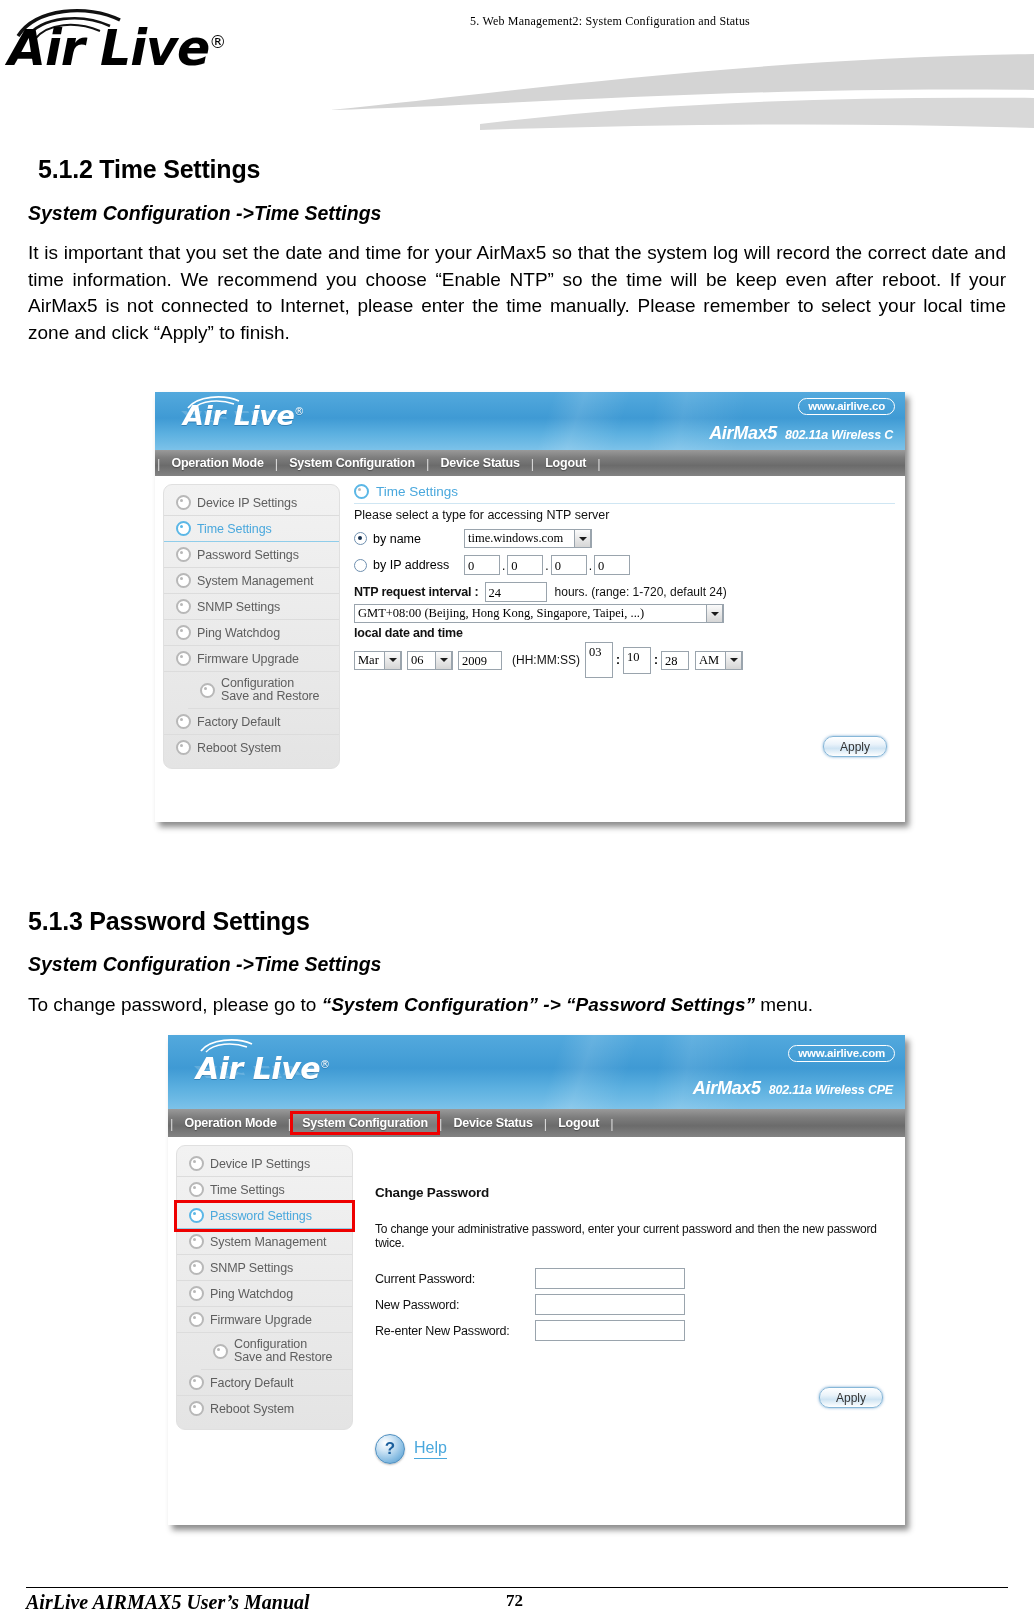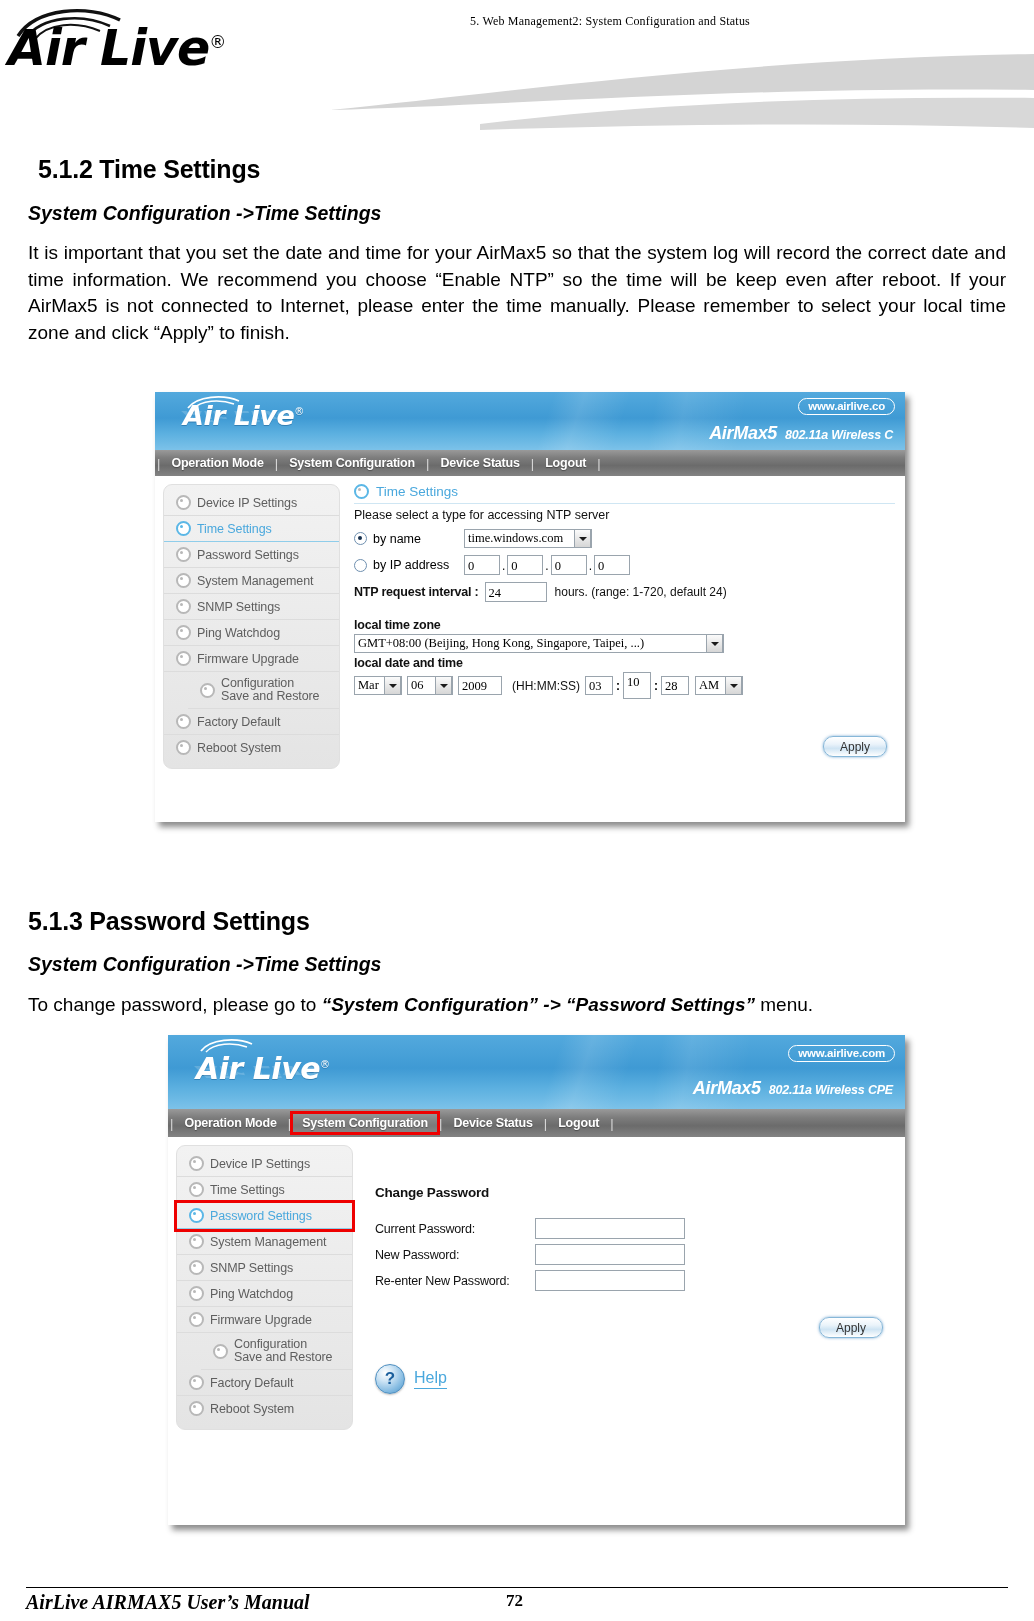--- a/index.html
+++ b/index.html
@@ -198,21 +198,21 @@
   .caret{width:0;height:0;border-left:4px solid transparent;border-right:4px solid transparent;border-top:4px solid #1b1b1b;}
   .dot{font-size:12px;margin:0 2px;align-self:flex-end;padding-bottom:2px;}
   .colon{font-size:12px;margin:0 3px;font-weight:bold;}
 
   .apply-btn{
     width:62px;height:19px;border-radius:10px;
     background:linear-gradient(180deg,#ffffff 0%,#eaf3fa 38%,#cfe4f3 60%,#ffffff 100%);
     border:1px solid #87b7d8;
     box-shadow:0 0 3px rgba(90,150,200,.8);
     display:flex;align-items:center;justify-content:center;
-    font-size:12px;color:#333;
+    font-size:12px;color:#333;margin-top:20px;
   }
 
   .help-row{display:flex;align-items:center;gap:9px;margin-top:26px;}
   .help-icon{
     width:28px;height:28px;border-radius:50%;
     background:radial-gradient(circle at 33% 28%, #ffffff 0%, #cfe5f5 30%, #7fb8e0 70%, #4f8fc0 100%);
     border:1px solid #4f8fc0;
     display:flex;align-items:center;justify-content:center;
     color:#1b5f9c;font-weight:bold;font-size:17px;
     box-shadow:0 1px 2px rgba(0,0,0,.25);
@@ -359,21 +359,20 @@
         <span class="dot">.</span>
         <span class="txt" style="width:36px;height:20px;line-height:20px;">0</span>
       </div>
 
       <div class="row">
         <span class="b-lab">NTP request interval :</span>
         <span class="txt" style="width:62px;height:20px;line-height:20px;margin-left:6px;">24</span>
         <span class="hint" style="margin-left:8px;">hours. (range: 1-720, default 24)</span>
       </div>
 
-      <div style="margin-top:16px;" class="b-lab">local time zone</div>
       <div class="sel" style="width:370px;margin-top:2px;">
         <span>GMT+08:00 (Beijing, Hong Kong, Singapore, Taipei, ...)</span>
         <span class="arrow">
             <span class="caret"></span>
           </span>
       </div>
 
       <div style="margin-top:3px;" class="b-lab">local date and time</div>
       <div class="row" style="margin-top:2px;">
         <span class="sel" style="width:48px;">
@@ -383,21 +382,21 @@
             </span>
         </span>
         <span class="sel" style="width:46px;margin-left:5px;">
           <span>06</span>
           <span class="arrow">
               <span class="caret"></span>
             </span>
         </span>
         <span class="txt" style="width:44px;height:19px;line-height:19px;margin-left:5px;">2009</span>
         <span class="hint" style="margin-left:10px;">(HH:MM:SS)</span>
-        <span class="txt" style="width:28px;height:19px;line-height:19px;margin-left:5px;">03</span>
+        <span class="txt" style="width:28px;height:36px;line-height:19px;margin-left:5px;">03</span>
         <span class="colon">:</span>
         <span class="txt" style="width:28px;height:27px;line-height:19px;">10</span>
         <span class="colon">:</span>
         <span class="txt" style="width:28px;height:19px;line-height:19px;">28</span>
         <span class="sel" style="width:48px;margin-left:6px;">
           <span>AM</span>
           <span class="arrow">
               <span class="caret"></span>
             </span>
         </span>
@@ -488,20 +487,21 @@
         <span>Factory Default</span>
       </div>
       <div class="side-item">
         <span class="bullet"></span>
         <span>Reboot System</span>
       </div>
     </div>
 
     <div class="ui-main" style="padding-left:22px;padding-top:48px;">
       <div class="b-lab" style="font-size:13.5px;">Change Password</div>
+      <div class="n-lab" style="margin-top:22px;font-size:12px;">To change your administrative password, enter your current password and then the new password twice.</div>
 
       <div class="row" style="margin-top:18px;">
         <span class="n-lab" style="width:160px;">Current Password:</span>
         <span class="txt" style="width:150px;height:21px;"></span>
       </div>
       <div class="row" style="margin-top:5px;">
         <span class="n-lab" style="width:160px;">New Password:</span>
         <span class="txt" style="width:150px;height:21px;"></span>
       </div>
       <div class="row" style="margin-top:5px;">

